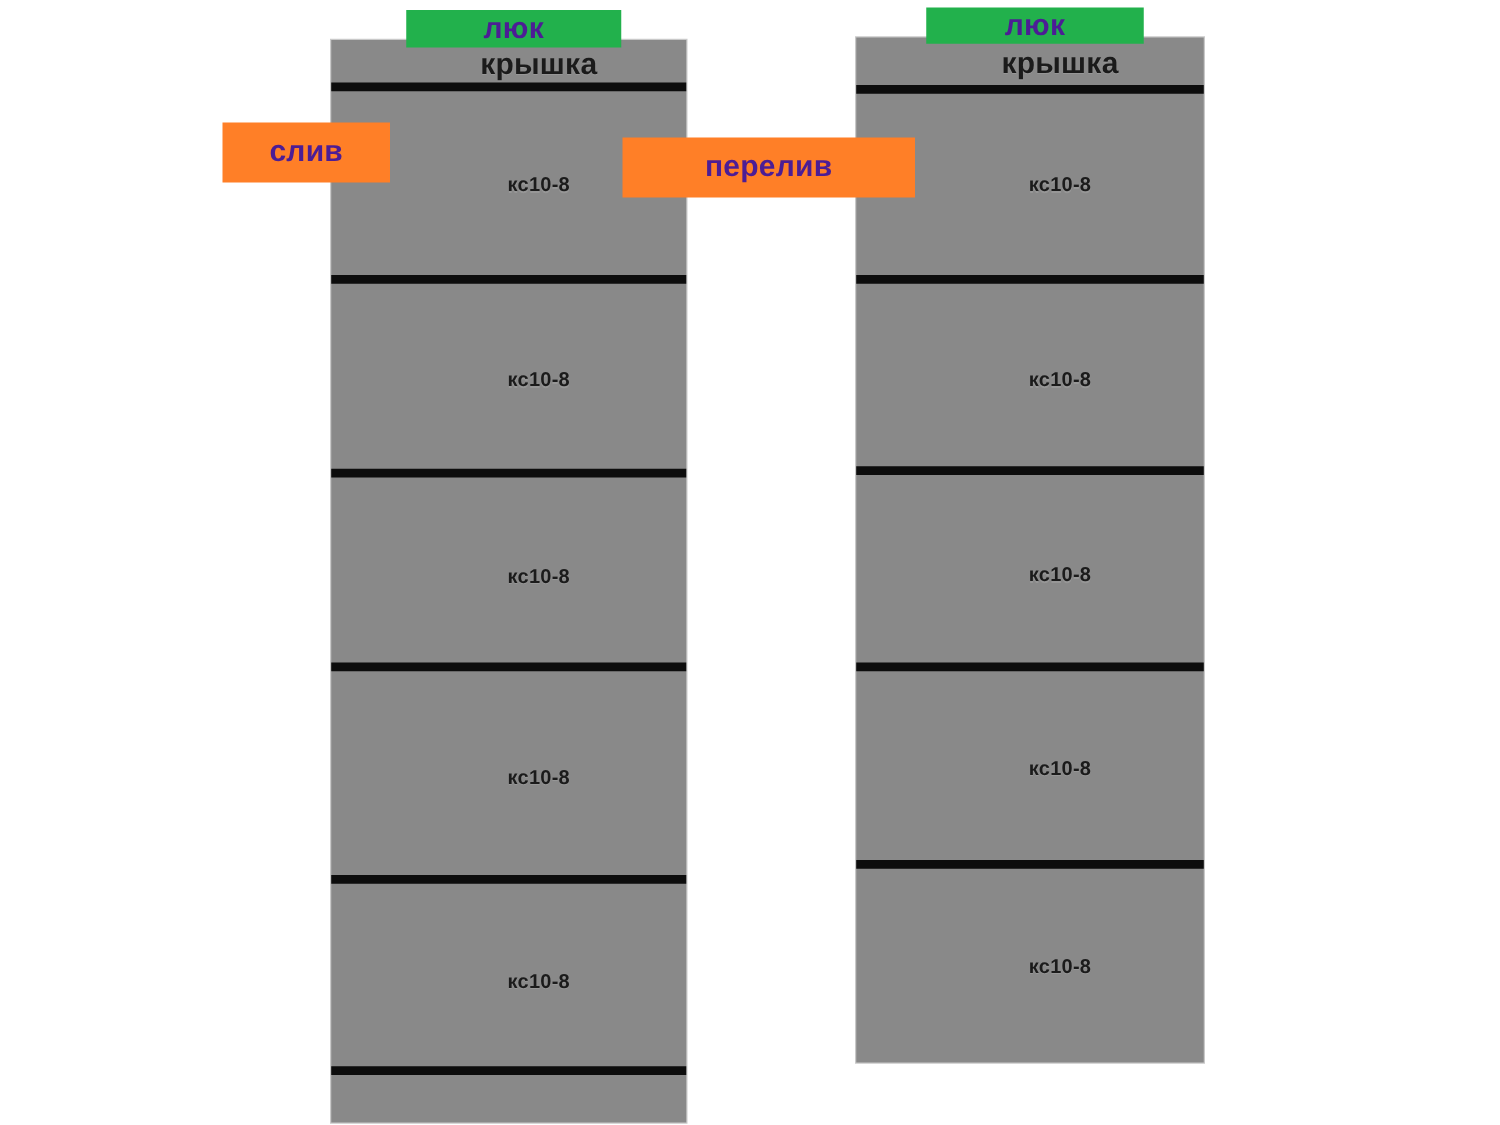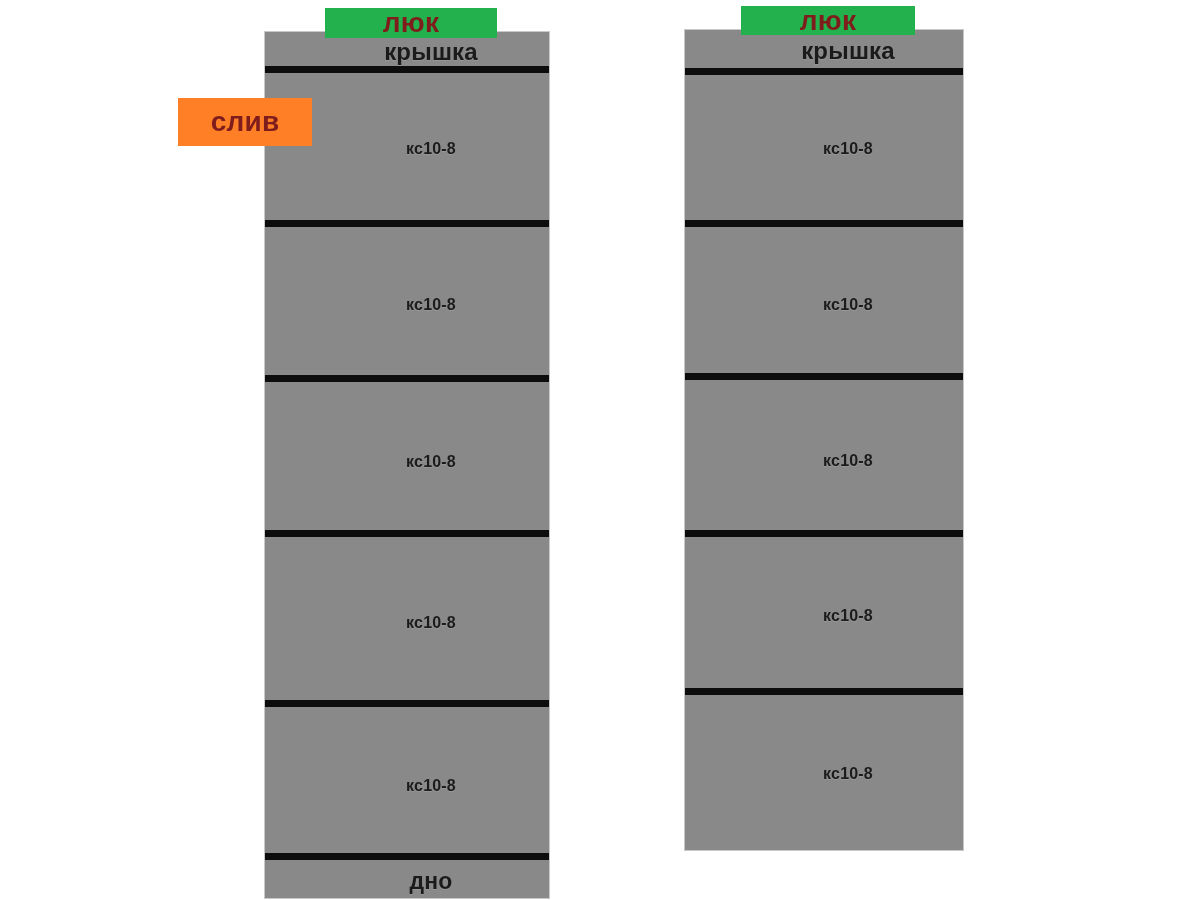--- a/index.html
+++ b/index.html
@@ -73,22 +73,22 @@
   .joint-left  { left: 265px; width: 284px; }
   .joint-right { left: 685px; width: 278px; }
 
   
   .plate {
     position: absolute;
     display: flex;
     align-items: center;
     justify-content: center;
     box-sizing: border-box;
-    color: #7f1d1d;
-    font-size: 28px;
+    color: #4c1d95;
+    font-size: 24px;
     font-weight: bold;
     letter-spacing: 0.2px;
     white-space: nowrap;
   }
   .plate-hatch {
     background: #22b14c;
   }
   .plate-pipe {
     background: #ff7f27;
   }
@@ -123,23 +123,20 @@
     </div>
 
     <div class="segment" style="top:512px;height:158px;">
       <span class="segment-label">кс10-8</span>
     </div>
 
     <div class="segment" style="top:682px;height:144px;">
       <span class="segment-label">кс10-8</span>
     </div>
 
-    <div class="segment" style="top:832px;height:34px;">
-      <span class="segment-label bottom-label">дно</span>
-    </div>
   </div>
 
   <div class="joint joint-left" style="top:66px;"></div>
   <div class="joint joint-left" style="top:220px;"></div>
   <div class="joint joint-left" style="top:375px;"></div>
   <div class="joint joint-left" style="top:530px;"></div>
   <div class="joint joint-left" style="top:700px;"></div>
   <div class="joint joint-left" style="top:853px;"></div>
 
   <div class="well well-right">
@@ -180,14 +177,17 @@
   </div>
 
   <div class="plate plate-hatch hatch-right">
     <span>люк</span>
   </div>
 
   <div class="plate plate-pipe drain-left">
     <span>слив</span>
   </div>
 
+  <div class="plate plate-pipe overflow-mid">
+    <span>перелив</span>
+  </div>
 
 </div>
 
 </body></html>

